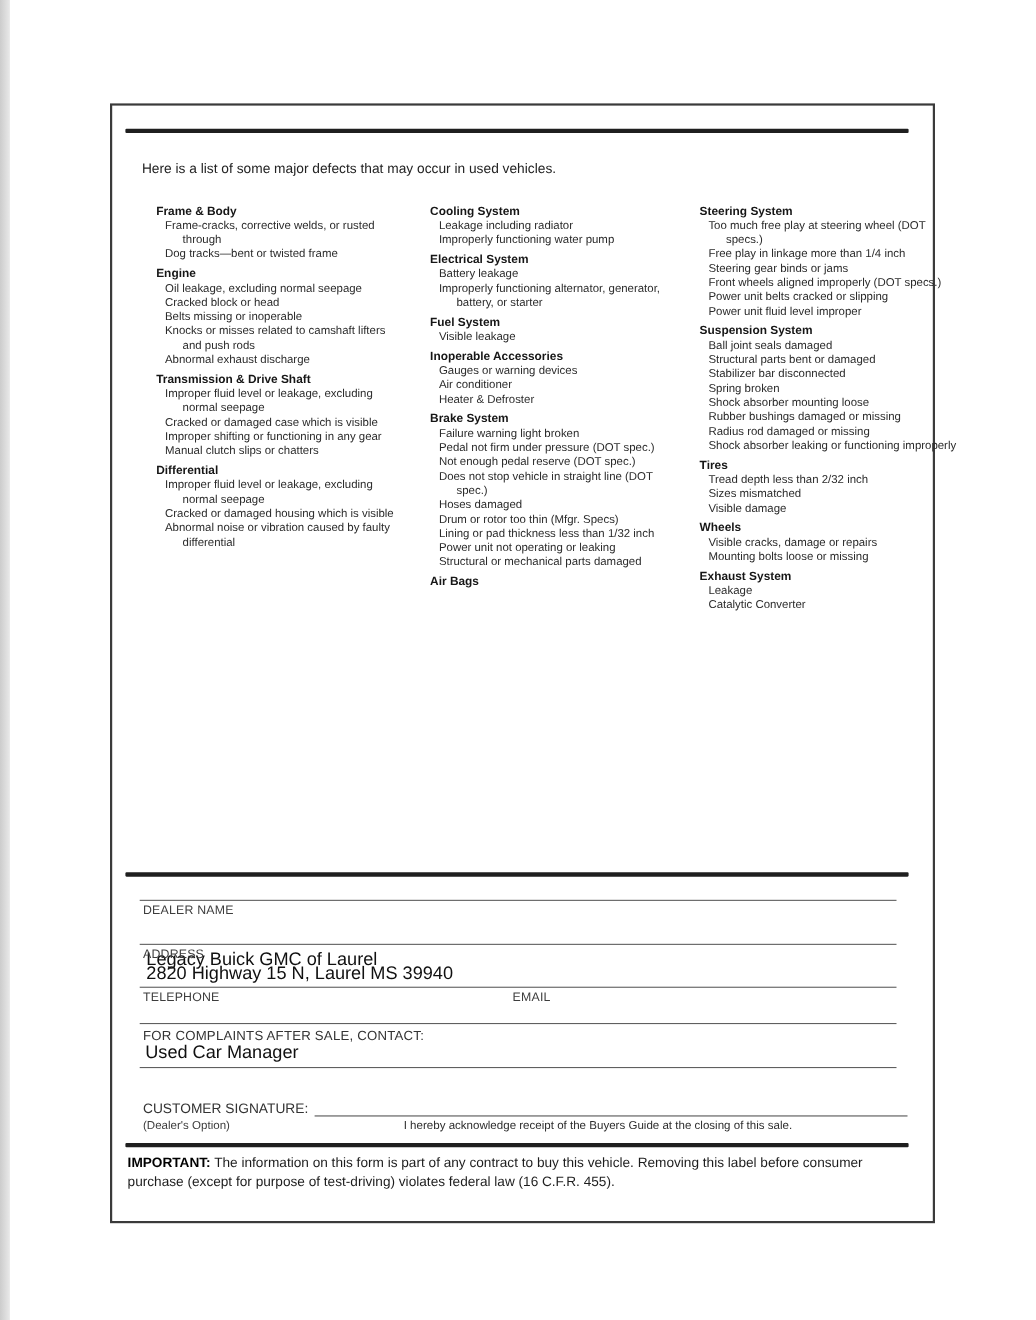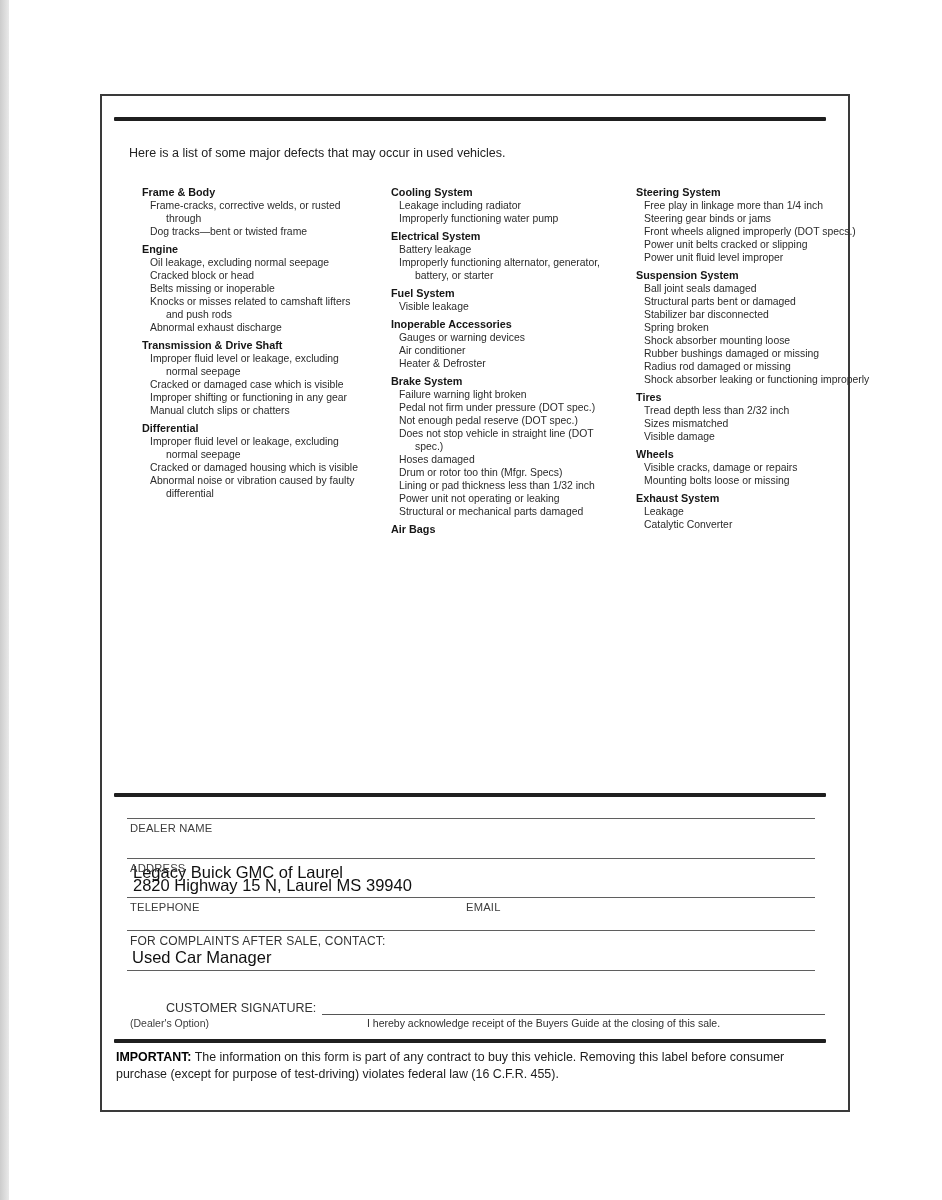--- a/index.html
+++ b/index.html
@@ -31,21 +31,21 @@
   }
   .col > .group-heading:first-child{margin-top:0;}
   .defect-item{
     font-size:10.4px;line-height:13px;color:#2b2b2b;
     padding-left:24px;text-indent:-16px;
   }
 
   .form-label{position:absolute;font-size:11.2px;letter-spacing:.2px;color:#3d3d3d;}
   .form-value{position:absolute;font-size:16.5px;color:#101010;}
   .caps{color:#333;}
-  .sig-row{position:absolute;left:28px;right:23px;top:904px;display:flex;align-items:flex-end;margin-left:36px;}
+  .sig-row{position:absolute;left:28px;right:23px;top:904px;display:flex;align-items:flex-end;}
   .sig-label{font-size:12.5px;color:#333;white-space:nowrap;}
   .sig-line{flex:1;border-bottom:1px solid #555;margin-left:6px;height:14px;}
   .sig-sub{position:absolute;left:28px;top:921px;font-size:10.5px;color:#3d3d3d;}
   .sig-ack{position:absolute;left:265px;top:921px;font-size:10.5px;color:#2e2e2e;}
   .important{
     position:absolute;left:14px;top:953px;width:706px;
     font-size:12.4px;line-height:16.5px;color:#1d1d1d;
   }
   .important b{color:#000;}
 </style>
@@ -101,20 +101,21 @@
         <div class="defect-item">Does not stop vehicle in straight line (DOT spec.)</div>
         <div class="defect-item">Hoses damaged</div>
         <div class="defect-item">Drum or rotor too thin (Mfgr. Specs)</div>
         <div class="defect-item">Lining or pad thickness less than 1/32 inch</div>
         <div class="defect-item">Power unit not operating or leaking</div>
         <div class="defect-item">Structural or mechanical parts damaged</div>
         <div class="group-heading">Air Bags</div>
       </div>
     <div class="col c3">
         <div class="group-heading">Steering System</div>
+        <div class="defect-item">Too much free play at steering wheel (DOT specs.)</div>
         <div class="defect-item">Free play in linkage more than 1/4 inch</div>
         <div class="defect-item">Steering gear binds or jams</div>
         <div class="defect-item">Front wheels aligned improperly (DOT specs.)</div>
         <div class="defect-item">Power unit belts cracked or slipping</div>
         <div class="defect-item">Power unit fluid level improper</div>
         <div class="group-heading">Suspension System</div>
         <div class="defect-item">Ball joint seals damaged</div>
         <div class="defect-item">Structural parts bent or damaged</div>
         <div class="defect-item">Stabilizer bar disconnected</div>
         <div class="defect-item">Spring broken</div>

